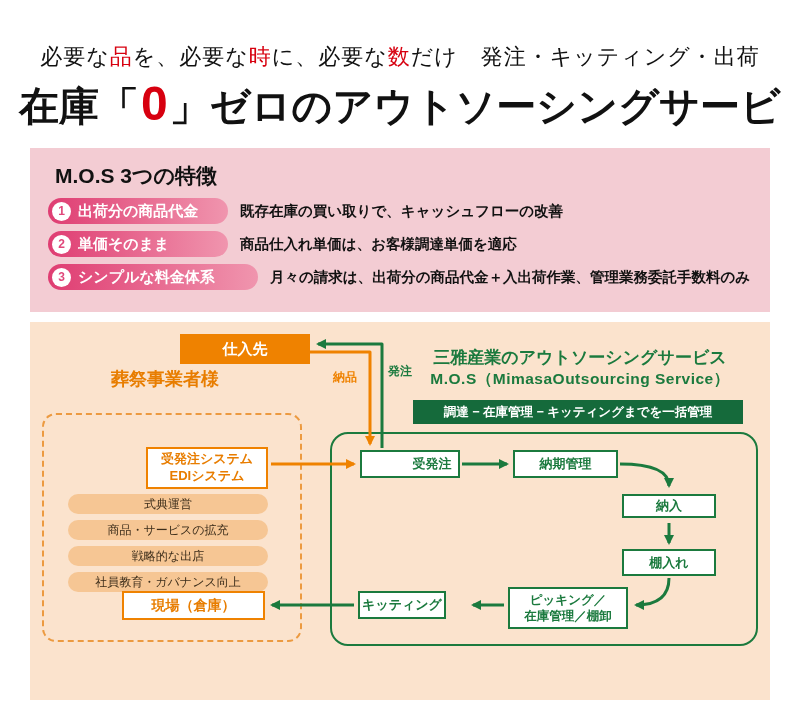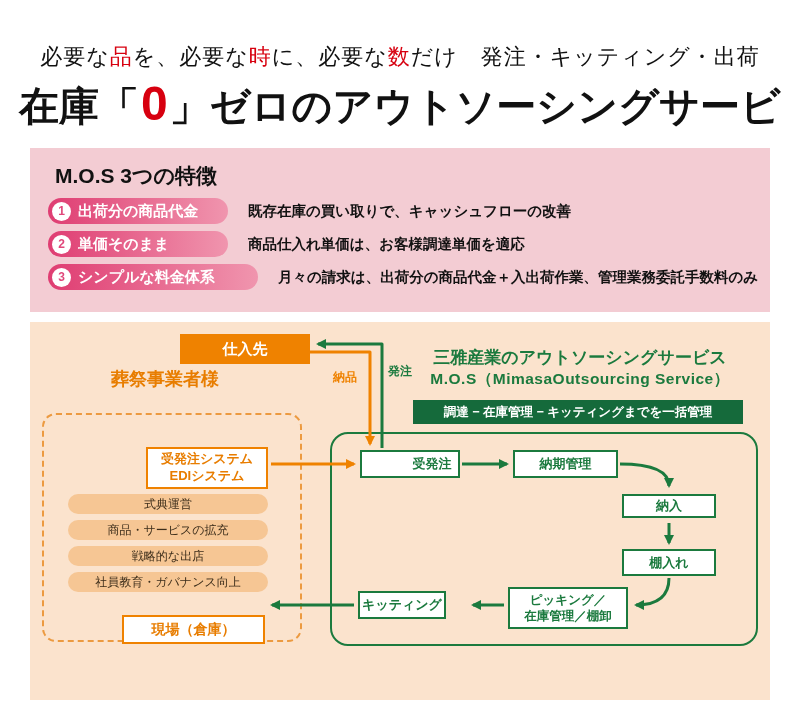--- a/index.html
+++ b/index.html
@@ -20,21 +20,21 @@
   .features-heading { position: absolute; left: 25px; top: 14px; font-size: 21px; font-weight: bold; color: #111; }
   .feature-row { position: absolute; left: 18px; display: flex; align-items: center; }
   .feature-row.r0 { top: 50px; } .feature-row.r1 { top: 83px; } .feature-row.r2 { top: 116px; }
   .feature-pill { display: flex; align-items: center; gap: 7px; height: 26px;
                   background: linear-gradient(90deg, #df3d72, #f095ae);
                   border-radius: 14px; padding-left: 4px; color: #fff; font-weight: bold; font-size: 15px; }
   .feature-pill.w1 { width: 180px; } .feature-pill.w2 { width: 210px; }
   .feature-num { flex: 0 0 auto; width: 19px; height: 19px; background: #fff; color: #e0487b;
                  border-radius: 50%; display: flex; align-items: center; justify-content: center;
                  font-size: 12px; font-weight: bold; }
-  .feature-desc { margin-left: 20px; font-size: 14.5px; font-weight: bold; color: #111; white-space: nowrap; }
+  .feature-desc { margin-left: 12px; font-size: 14.5px; font-weight: bold; color: #111; white-space: nowrap; }
 
   
   .diagram { position: absolute; left: 30px; top: 322px; width: 740px; height: 378px; background: #fbe3cd; }
 
   .box-supplier { position: absolute; left: 150px; top: 12px; width: 130px; height: 30px;
                   background: #ef8200; color: #fff; font-size: 15px; font-weight: bold;
                   display: flex; align-items: center; justify-content: center; z-index: 2; }
   .label-delivery { position: absolute; left: 303px; top: 47px; color: #ef8200; font-size: 12px; font-weight: bold; z-index: 2; }
   .label-order { position: absolute; left: 358px; top: 41px; color: #1b7a3e; font-size: 12px; font-weight: bold; z-index: 2; }
 
@@ -48,21 +48,21 @@
   .box-system { position: absolute; left: 116px; top: 125px; width: 122px; height: 42px;
                 background: #fff; border: 2px solid #ef8200; color: #e87d00; font-weight: bold;
                 font-size: 13px; line-height: 1.3; display: flex; flex-direction: column;
                 align-items: center; justify-content: center; z-index: 2; }
   .pill-o { position: absolute; left: 38px; width: 200px; height: 20px; background: #f6c694;
             border-radius: 10px; color: #3c2d1a; font-size: 12px;
             display: flex; align-items: center; justify-content: center; z-index: 2; }
   .pill-o.p0 { top: 172px; } .pill-o.p1 { top: 198px; } .pill-o.p2 { top: 224px; } .pill-o.p3 { top: 250px; }
   .box-site { position: absolute; left: 92px; top: 269px; width: 143px; height: 29px;
               background: #fff; border: 2px solid #ef8200; color: #e87d00; font-size: 14px; font-weight: bold;
-              display: flex; align-items: center; justify-content: center; z-index: 2; margin-top: 24px; }
+              display: flex; align-items: center; justify-content: center; z-index: 2; }
 
   .mos-title { position: absolute; left: 370px; top: 24px; width: 360px; text-align: center;
                color: #1b7a3e; font-weight: bold; z-index: 2; }
   .mos-title .l1 { display: block; font-size: 17px; }
   .mos-title .l2 { display: block; font-size: 15.5px; letter-spacing: 0.5px; }
   .banner { position: absolute; left: 383px; top: 78px; width: 330px; height: 24px;
             background: #156a3b; color: #fff; font-size: 12.5px; font-weight: bold;
             display: flex; align-items: center; justify-content: center; z-index: 2; }
   .flow-container { position: absolute; left: 300px; top: 110px; width: 428px; height: 214px;
                     border: 2px solid #1b7a3e; border-radius: 18px; z-index: 1; }

